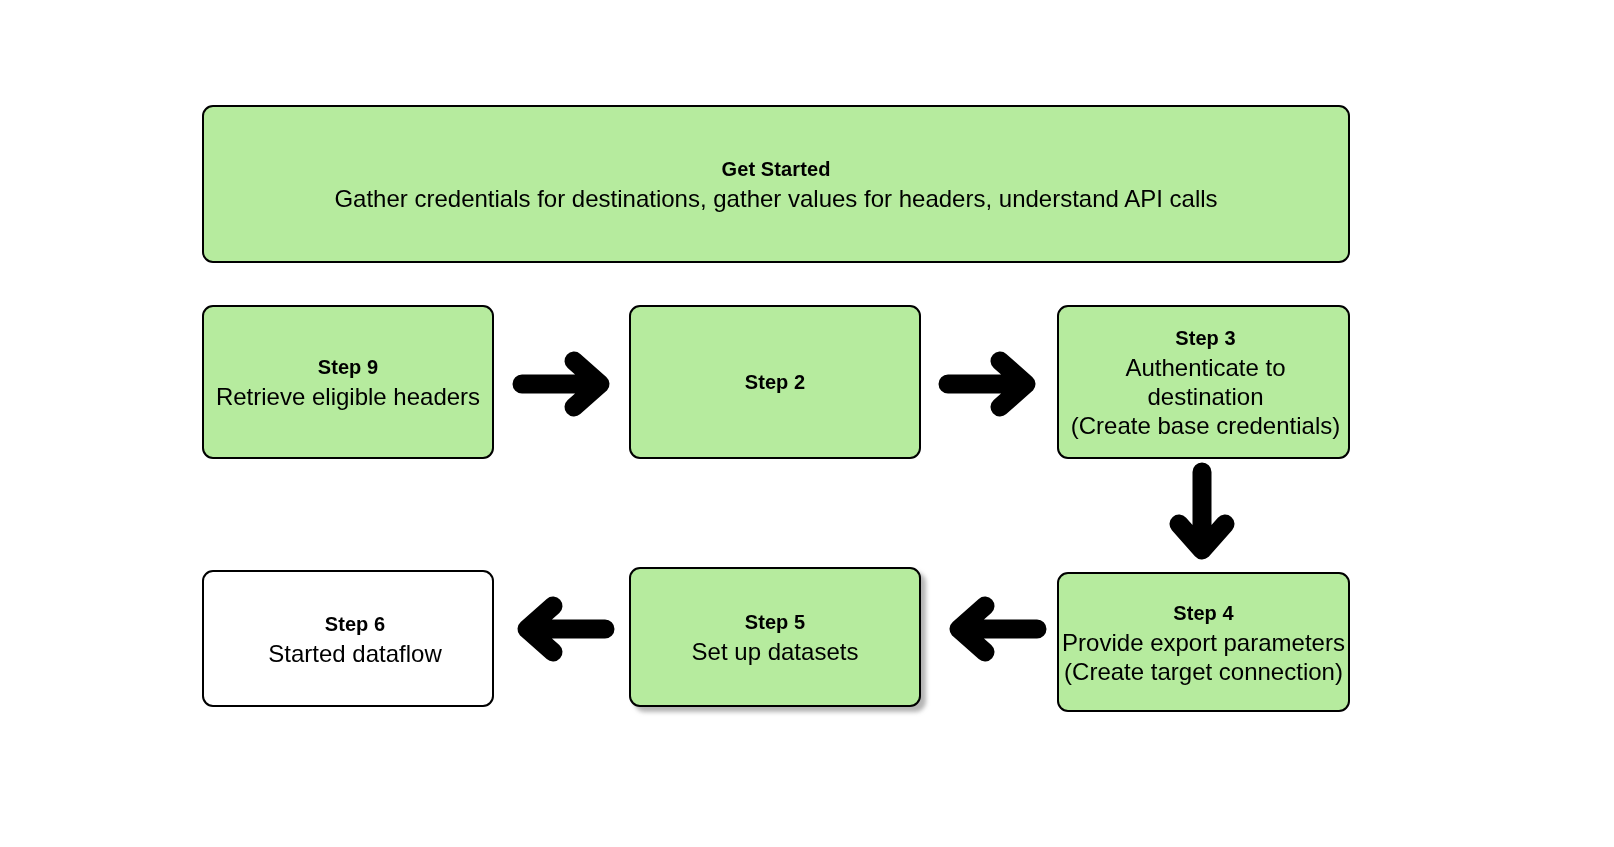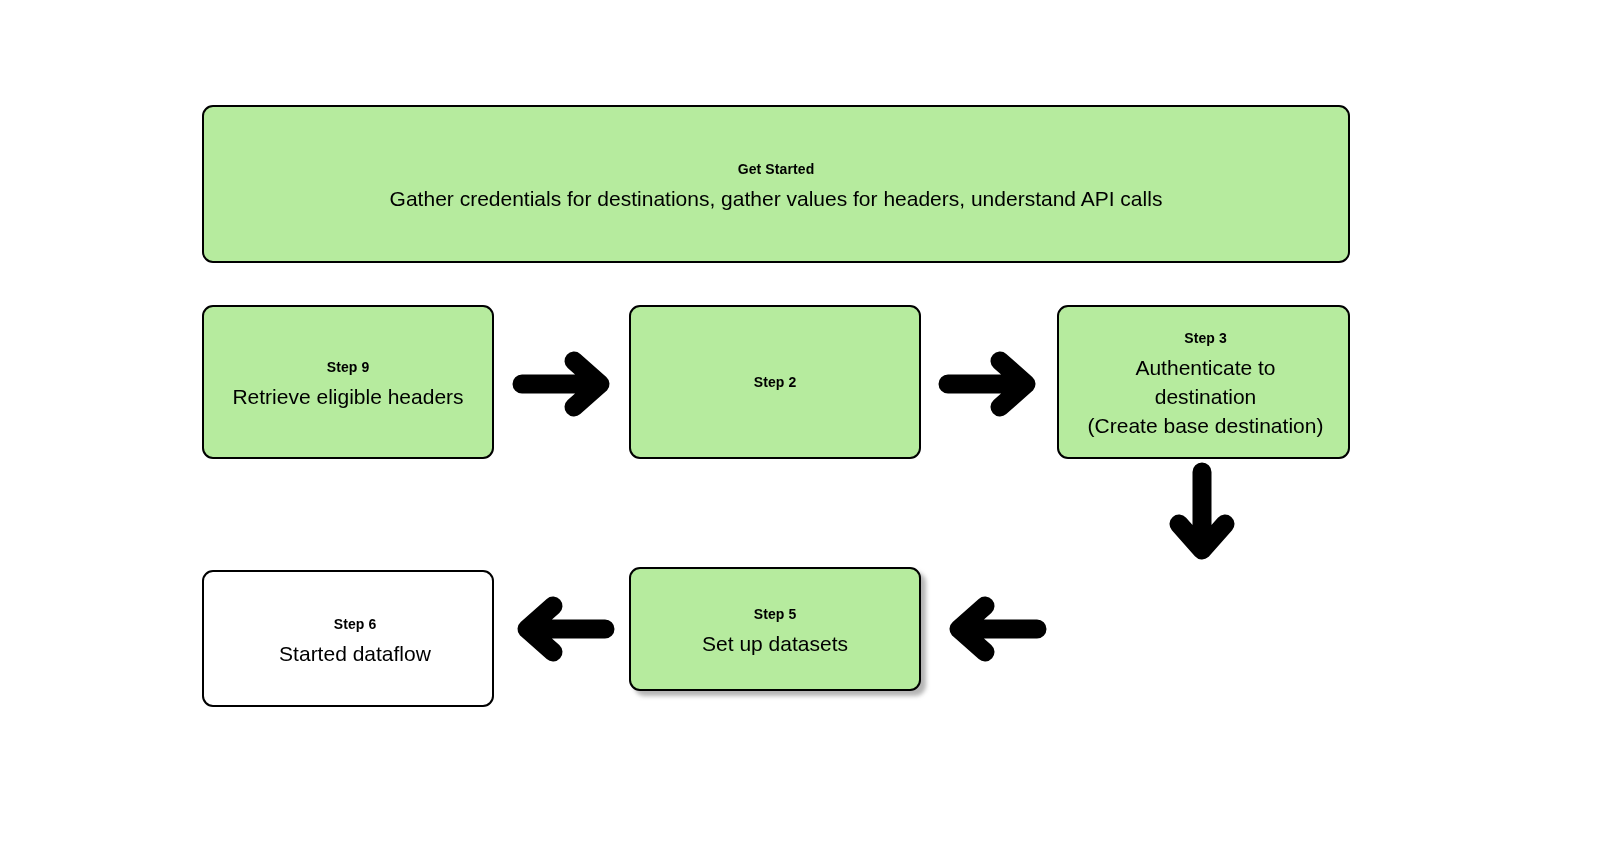--- a/index.html
+++ b/index.html
@@ -34,38 +34,38 @@
     color: #000000;
     line-height: 29px;
     padding: 4px 10px;
   }
   .node.filled { background: #b6eb9e; }
   .node.plain  { background: #ffffff; }
   .node.shadowed {
     box-shadow: 5px 5px 4px rgba(120,120,120,0.55);
   }
   .node-title {
-    font-size: 14px;
+    font-size: 20px;
     font-weight: bold;
     letter-spacing: 0.1px;
     white-space: nowrap;
   }
   .node-line {
-    font-size: 21px;
+    font-size: 24px;
     font-weight: normal;
     white-space: nowrap;
   }
 
   
   #node-get-started { left: 202px;  top: 105px; width: 1148px; height: 158px; }
   #node-step-1      { left: 202px;  top: 305px; width: 292px;  height: 154px; }
   #node-step-2      { left: 629px;  top: 305px; width: 292px;  height: 154px; }
   #node-step-3      { left: 1057px; top: 305px; width: 293px;  height: 154px; padding-left: 14px; }
   #node-step-4      { left: 1057px; top: 572px; width: 293px;  height: 140px; }
-  #node-step-5      { left: 629px;  top: 567px; width: 292px;  height: 124px; }
+  #node-step-5      { left: 629px;  top: 567px; width: 292px;  height: 140px; }
   #node-step-6      { left: 202px;  top: 570px; width: 292px;  height: 137px; padding-left: 24px; }
 
   
   .arrow {
     position: absolute;
     overflow: visible;
   }
   .arrow svg { display: block; overflow: visible; }
   .arrow path {
     stroke: #000000;
@@ -97,23 +97,28 @@
   </div>
 
   <div class="node filled" id="node-step-2">
     <div class="node-title">Step 2</div>
   </div>
 
   <div class="node filled" id="node-step-3">
     <div class="node-title">Step 3</div>
     <div class="node-line">Authenticate to</div>
     <div class="node-line">destination</div>
-    <div class="node-line">(Create base destination)</div>
+    <div class="node-line">(Create base credentials)</div>
   </div>
 
+  <div class="node filled" id="node-step-4">
+    <div class="node-title">Step 4</div>
+    <div class="node-line">Provide export parameters</div>
+    <div class="node-line">(Create target connection)</div>
+  </div>
 
   <div class="node filled shadowed" id="node-step-5">
     <div class="node-title">Step 5</div>
     <div class="node-line">Set up datasets</div>
   </div>
 
   <div class="node plain" id="node-step-6">
     <div class="node-title">Step 6</div>
     <div class="node-line">Started dataflow</div>
   </div>

